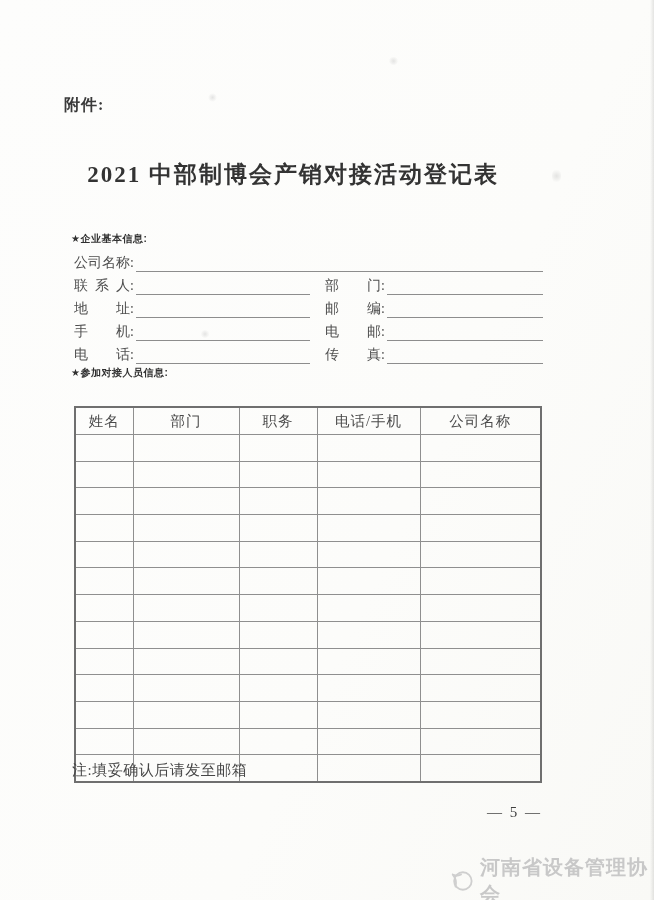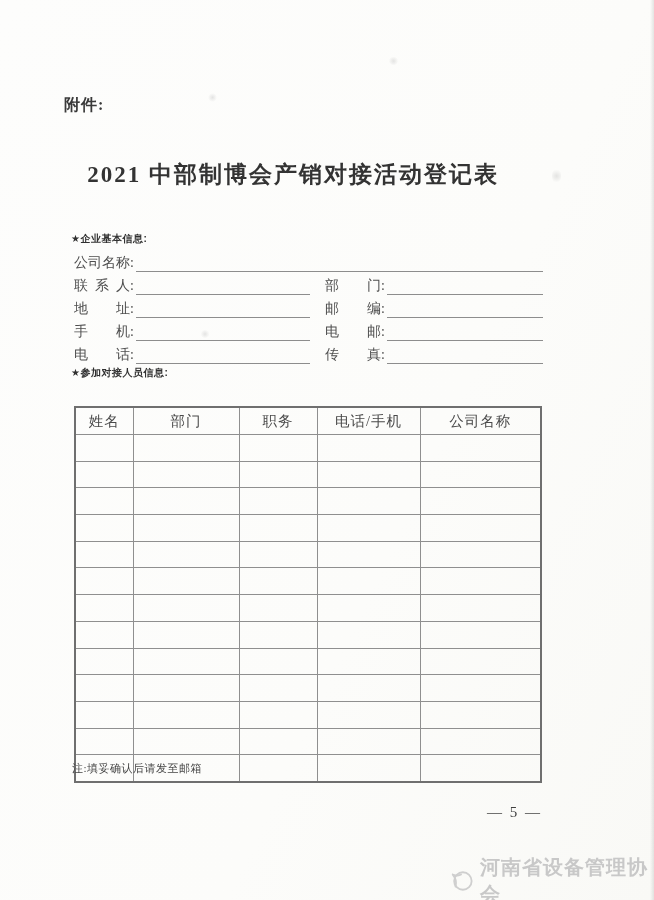--- a/index.html
+++ b/index.html
@@ -65,21 +65,21 @@
   }
   .ptable th,.ptable td{border:1px solid #8f8f8f;padding:0;}
   .ptable th{
     height:26px;font-weight:400;font-size:14.5px;color:#4a4a4a;
     letter-spacing:1px;text-align:center;
   }
   .ptable td{height:25.7px;}
 
   .note{
     position:absolute;left:72px;top:761px;
-    font-size:11px;color:#454545;letter-spacing:0.5px;
+    font-size:15px;color:#454545;letter-spacing:0.5px;
   }
   .pageno{
     position:absolute;left:487px;top:804px;
     font-size:15px;color:#3f3f3f;letter-spacing:2px;
   }
   .watermark{
     position:absolute;left:450px;top:854px;
     display:flex;align-items:center;gap:6px;
     color:#c8c8c8;
     font-family:"Liberation Sans","DejaVu Sans",sans-serif;

